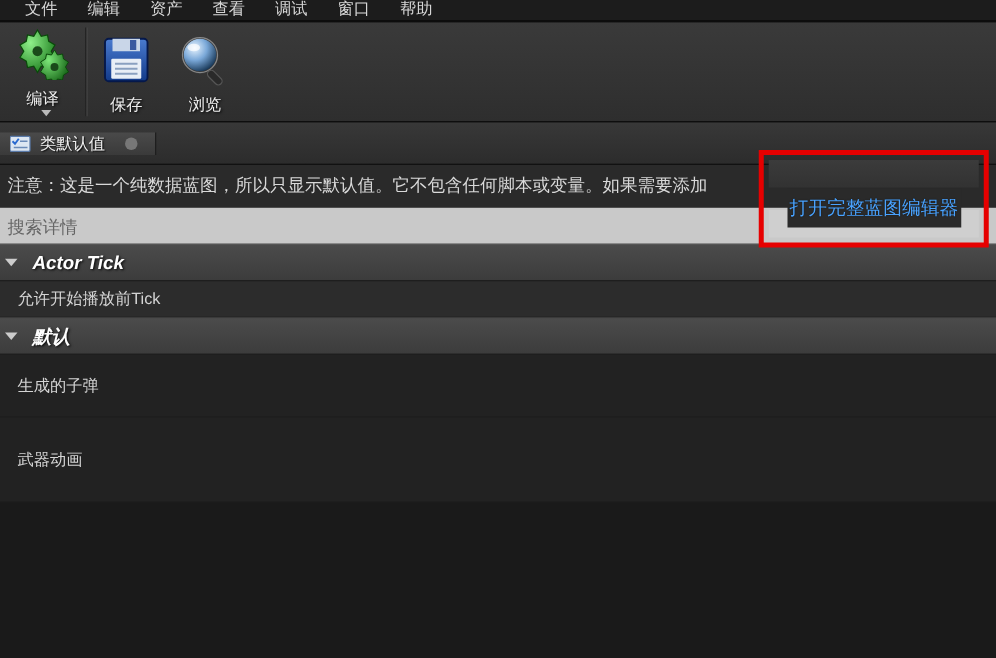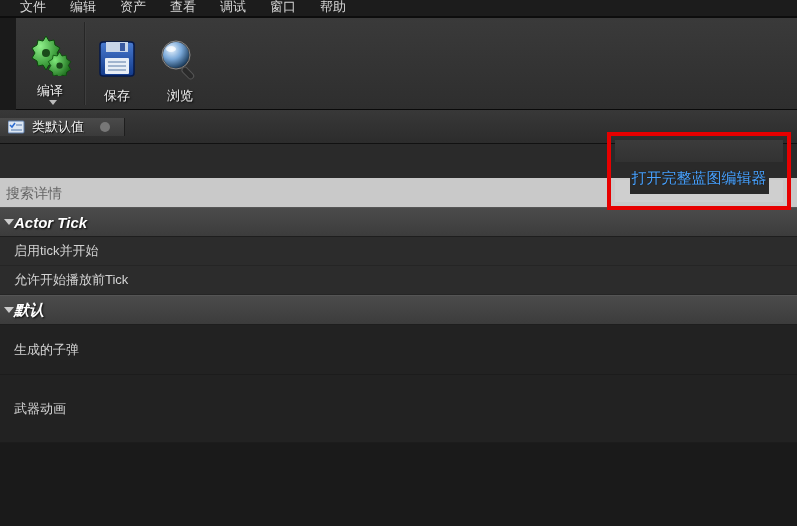--- a/index.html
+++ b/index.html
@@ -24,22 +24,21 @@
     font-size: 13px;
     line-height: 18px;
     cursor: default;
   }
 
   
   .toolbar {
     display: flex; align-items: stretch;
     background: linear-gradient(#3a3a3a,#2e2e2e);
     border-bottom: 1px solid #0a0a0a;
-    height: 92px;
-    margin-left: 16px;
+    height: 80px;
   }
   .tool-btn {
     display: flex; flex-direction: column; align-items: center; justify-content: flex-end;
     padding: 4px 10px 4px;
     position: relative;
   }
   .tool-btn .icon-slot {
     height: 52px; display:flex; align-items:center; justify-content:center;
   }
   .tool-btn .lbl {
@@ -135,21 +134,21 @@
     height:30px;
     display:flex;align-items:center;
     padding:0 4px;
     border-top:1px solid #555;
     border-bottom:1px solid #1e1e1e;
     color:#fff;
     font-weight:bold;
     font-size:15px;
     text-shadow: 1px 1px 2px rgba(0,0,0,0.9);
     font-style: italic;
-    gap:0;
+    gap:12px;
   }
   .tri-down{
     width:0;height:0;
     border-left:5px solid transparent;border-right:5px solid transparent;
     border-top:6px solid #ccc;
   }
 
   
   .prop-row{
     height:29px;
@@ -261,37 +260,37 @@
         <line x1="8" y1="5" x2="14" y2="5" stroke="#6a8ab8" stroke-width="1.2"></line>
         <line x1="3" y1="10" x2="14" y2="10" stroke="#6a8ab8" stroke-width="1.2"></line>
       </svg>
     </span>
     <span>类默认值</span>
     <span class="close-dot"></span>
   </div>
 </div>
 
 <div class="info-row">
+  <span class="note">注意：这是一个纯数据蓝图，所以只显示默认值。它不包含任何脚本或变量。如果需要添加</span>
   <div class="open-full-box">
     <div class="open-full-bg-top"></div>
     <div class="open-full-bg-bot"></div>
     <a class="open-full-link" style="position:relative;z-index:2;">打开完整蓝图编辑器</a>
   </div>
 </div>
 
 <div class="search-row">
   <input type="text" placeholder="搜索详情" style="">
 </div>
 
 <div class="cat-header">
   <span class="tri-down"></span>
   <span>Actor Tick</span>
 </div>
 <div class="dark-section">
-  <div class="prop-row">启用tick并开始</div>
   <div class="prop-row">允许开始播放前Tick</div>
 </div>
 
 <div class="cat-header">
   <span class="tri-down"></span>
   <span>默认</span>
 </div>
 <div class="darker-section">
   <div class="prop-row first">生成的子弹</div>
   <div class="prop-row">武器动画</div>

